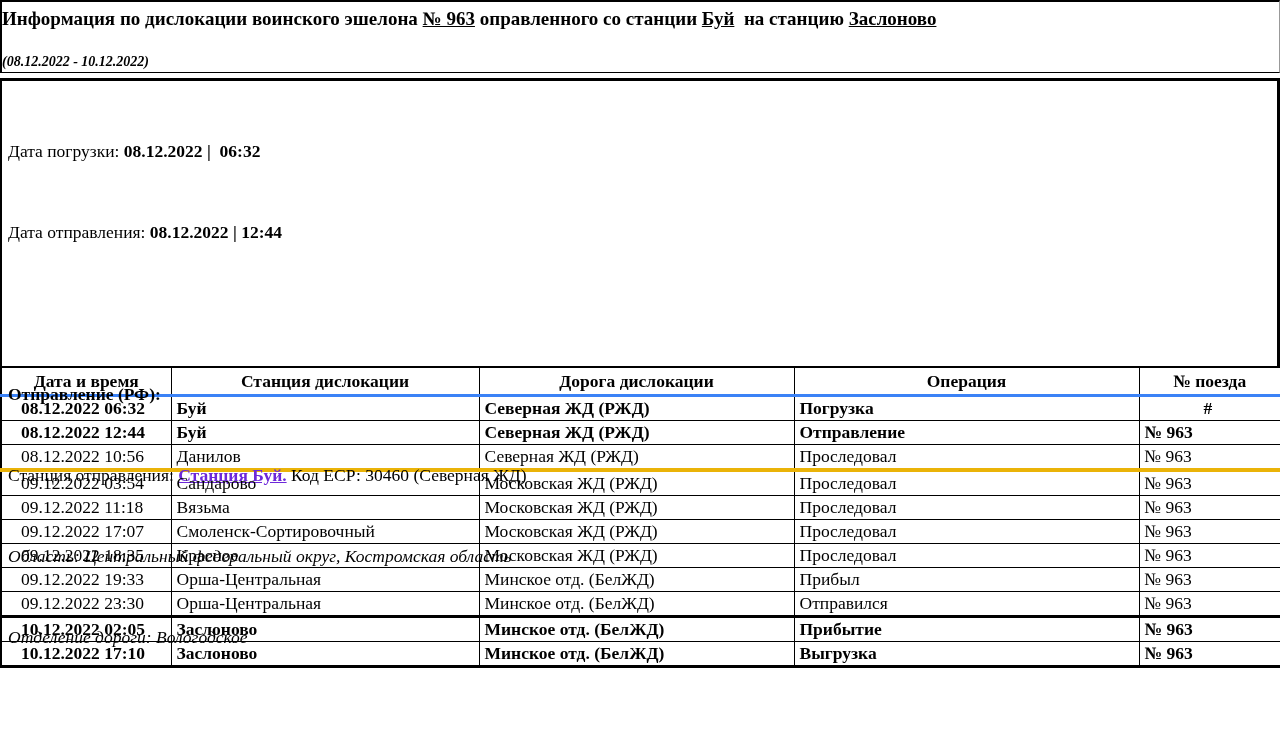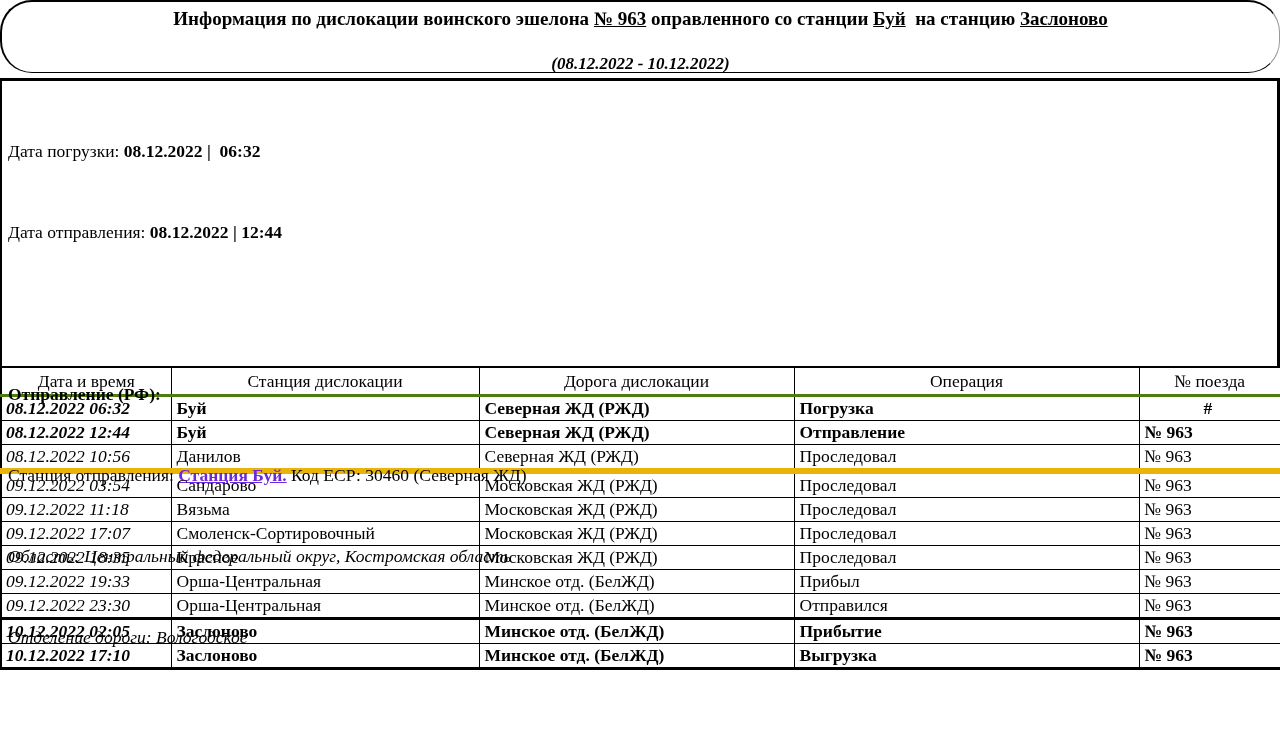--- a/index.html
+++ b/index.html
@@ -1,38 +1,38 @@
 <!DOCTYPE html>
 <html><head>
 <meta charset="utf-8">
 <style>
   html,body{margin:0;padding:0;background:#fff;color:#000;}
   body{width:1280px;height:746px;overflow:hidden;font-family:"Liberation Serif",serif;}
   .title-box{border-top:2px solid #000;border-left:2px solid #000;border-right:1px solid #999;
-             border-bottom:1px solid #000;height:70px;text-align:center;white-space:pre-wrap;border-radius:32px;}
+             border-bottom:1px solid #000;height:70px;white-space:pre-wrap;}
   .doc-title{font-size:19px;font-weight:bold;padding-top:6px;}
   .doc-title .u{text-decoration:underline;}
-  .doc-subtitle{font-size:17px;font-weight:bold;font-style:italic;margin-top:24px;}
+  .doc-subtitle{font-size:14px;font-weight:bold;font-style:italic;margin-top:24px;}
   .gap5{height:5px;}
   .info-box{border-top:3px solid #000;border-left:2px solid #000;border-right:3px solid #000;
             padding:3px 4px 0 6px;font-size:17.5px;line-height:27px;height:288px;
             box-sizing:border-box;white-space:pre-wrap;}
   .info-line{height:27px;}
   .blank-line{height:27px;}
   .b{font-weight:bold;}
   .i{font-style:italic;}
   .red-link{color:#6d28d9;font-weight:bold;text-decoration:underline;cursor:pointer;}
   table{border-collapse:collapse;table-layout:fixed;width:1280px;}
   th,td{border:1.5px solid #000;font-size:17.5px;overflow:hidden;white-space:nowrap;}
   table{border:2px solid #000;border-bottom-width:3px;}
-  th{font-weight:normal;text-align:center;height:24px;border-bottom:3px solid #4d7c0f;padding:1px 2px;}
+  th{font-weight:bold;text-align:center;height:24px;border-bottom:3px solid #3b82f6;padding:1px 2px;}
   td{height:20px;text-align:left;padding:1px 4px 1px 5px;}
-  td:first-child{padding-left:4px;font-style:italic;}
+  td:first-child{padding-left:19px;}
   tr.hl td{font-weight:bold;}
-  tr.sep-gray td{border-bottom:6px solid #eab308;}
+  tr.sep-gray td{border-bottom:4px solid #eab308;}
   tr.sep-black td{border-bottom:3px solid #000;}
   td.center{text-align:center;padding-left:0;}
 </style>
 </head>
 <body>
 
 <div class="title-box"><div class="doc-title"><span>Информация по дислокации воинского эшелона </span><span class="u">№ 963</span><span> оправленного со станции </span><span class="u">Буй</span><span>  на станцию </span><span class="u">Заслоново</span></div><div class="doc-subtitle">(08.12.2022 - 10.12.2022)</div></div>
 
 <div class="gap5"></div>
 

